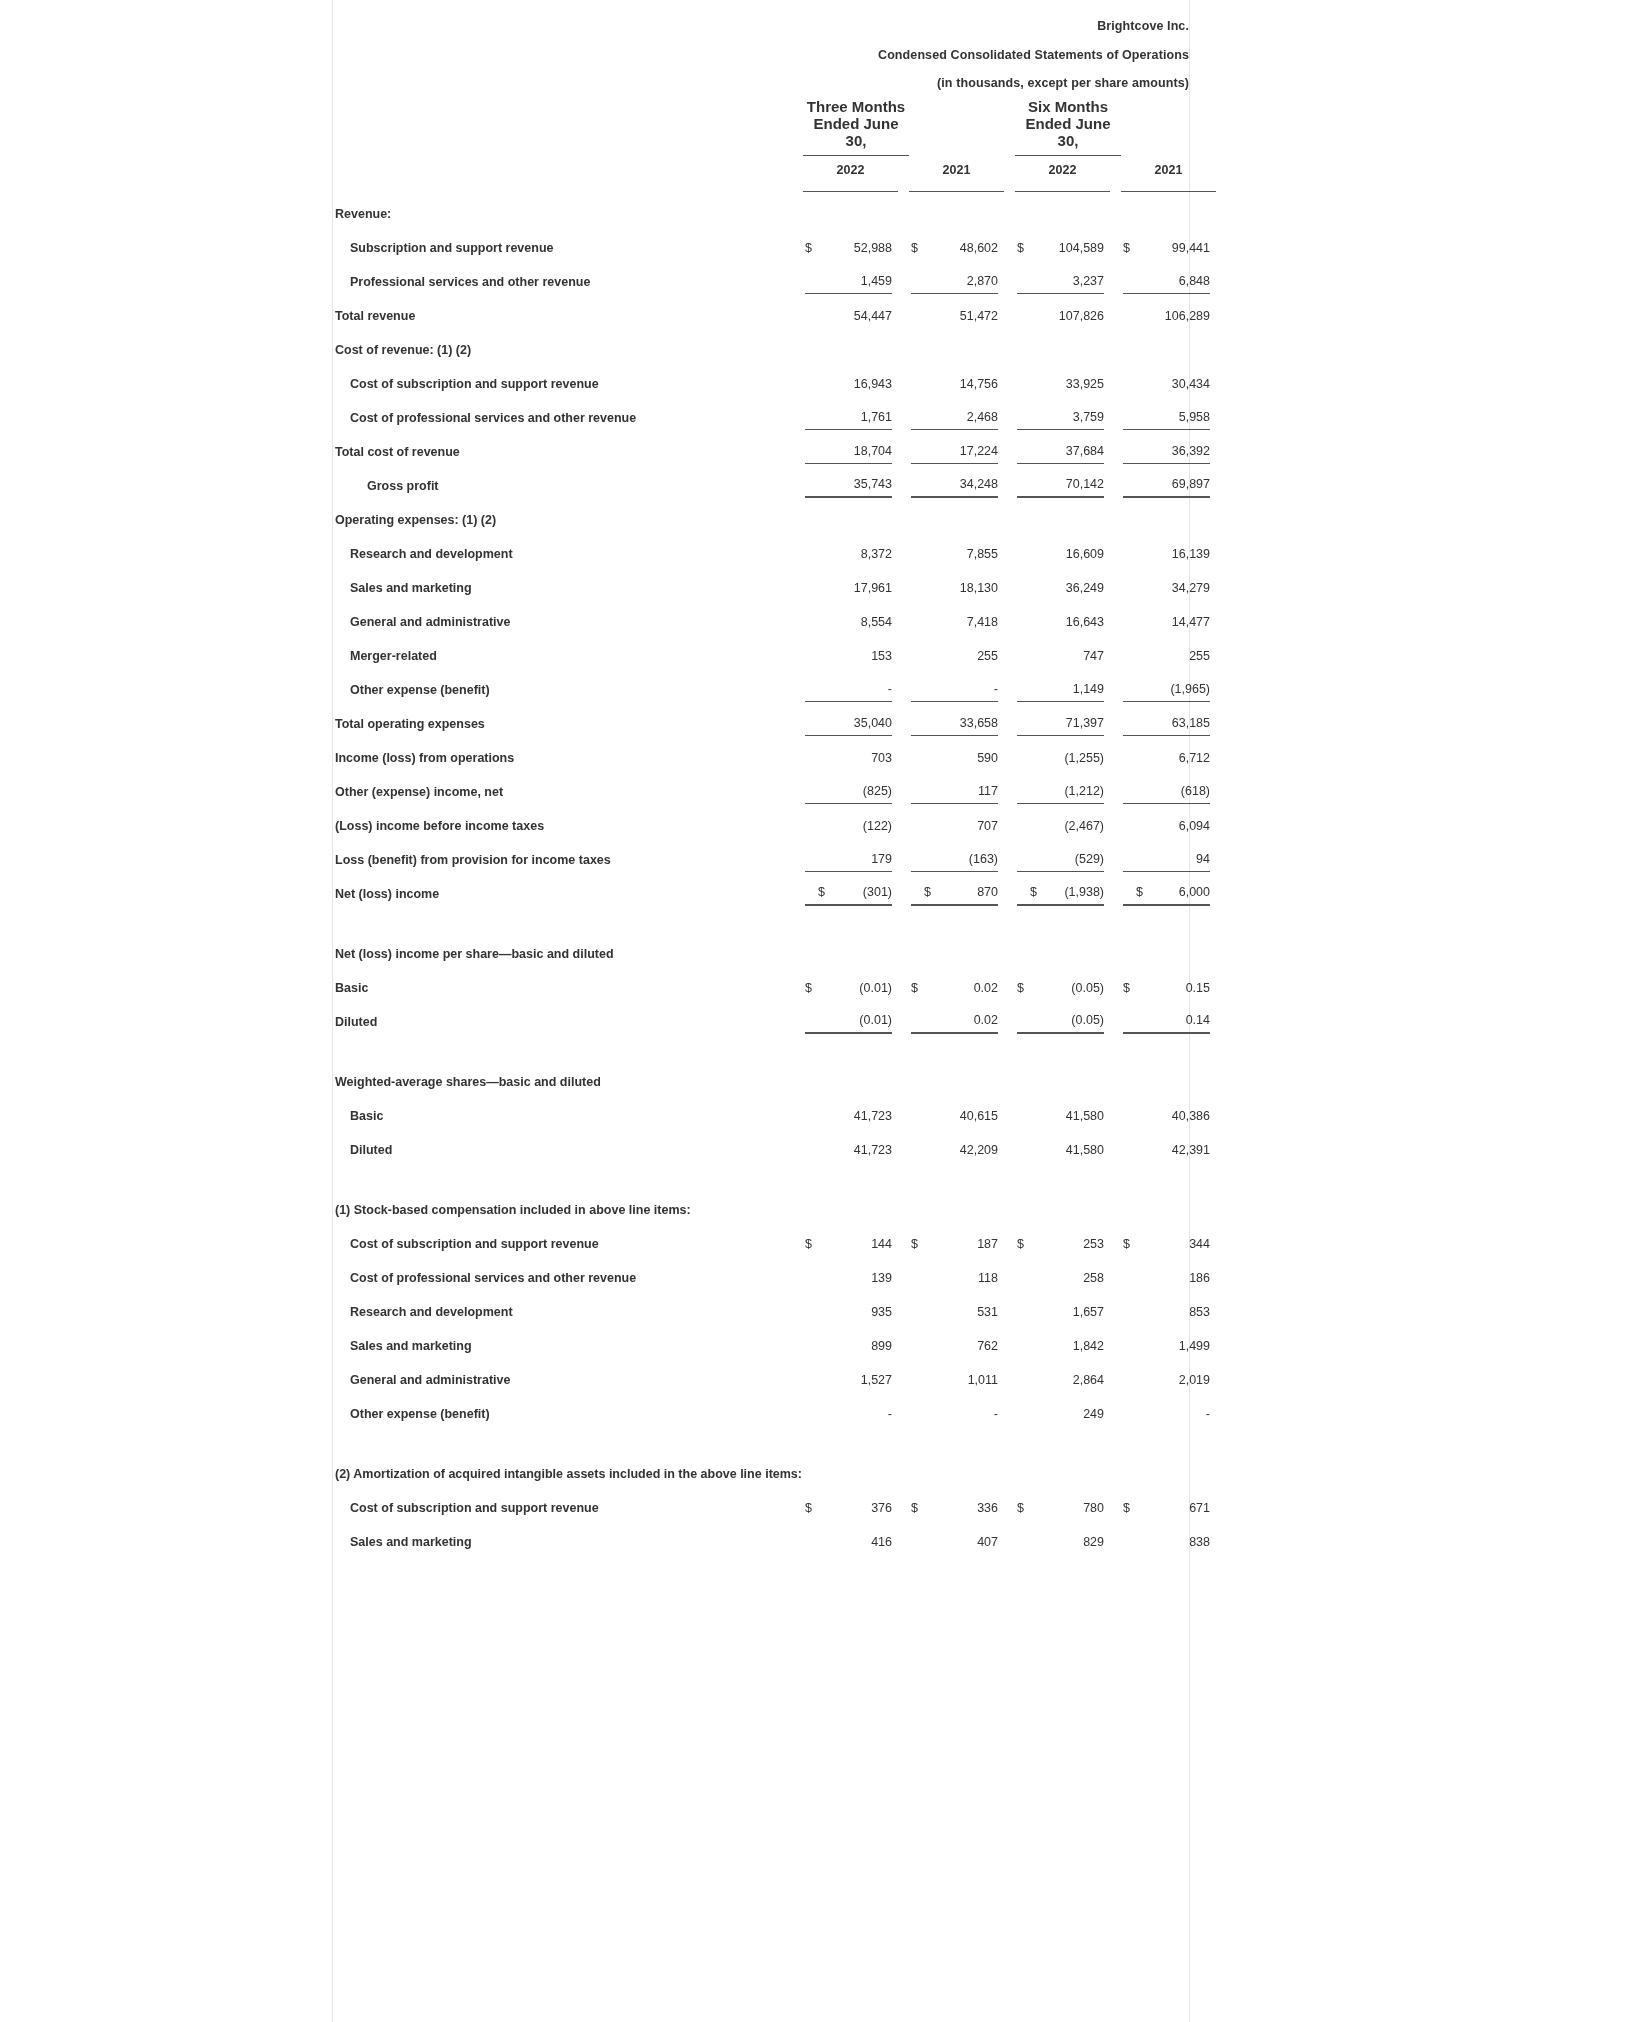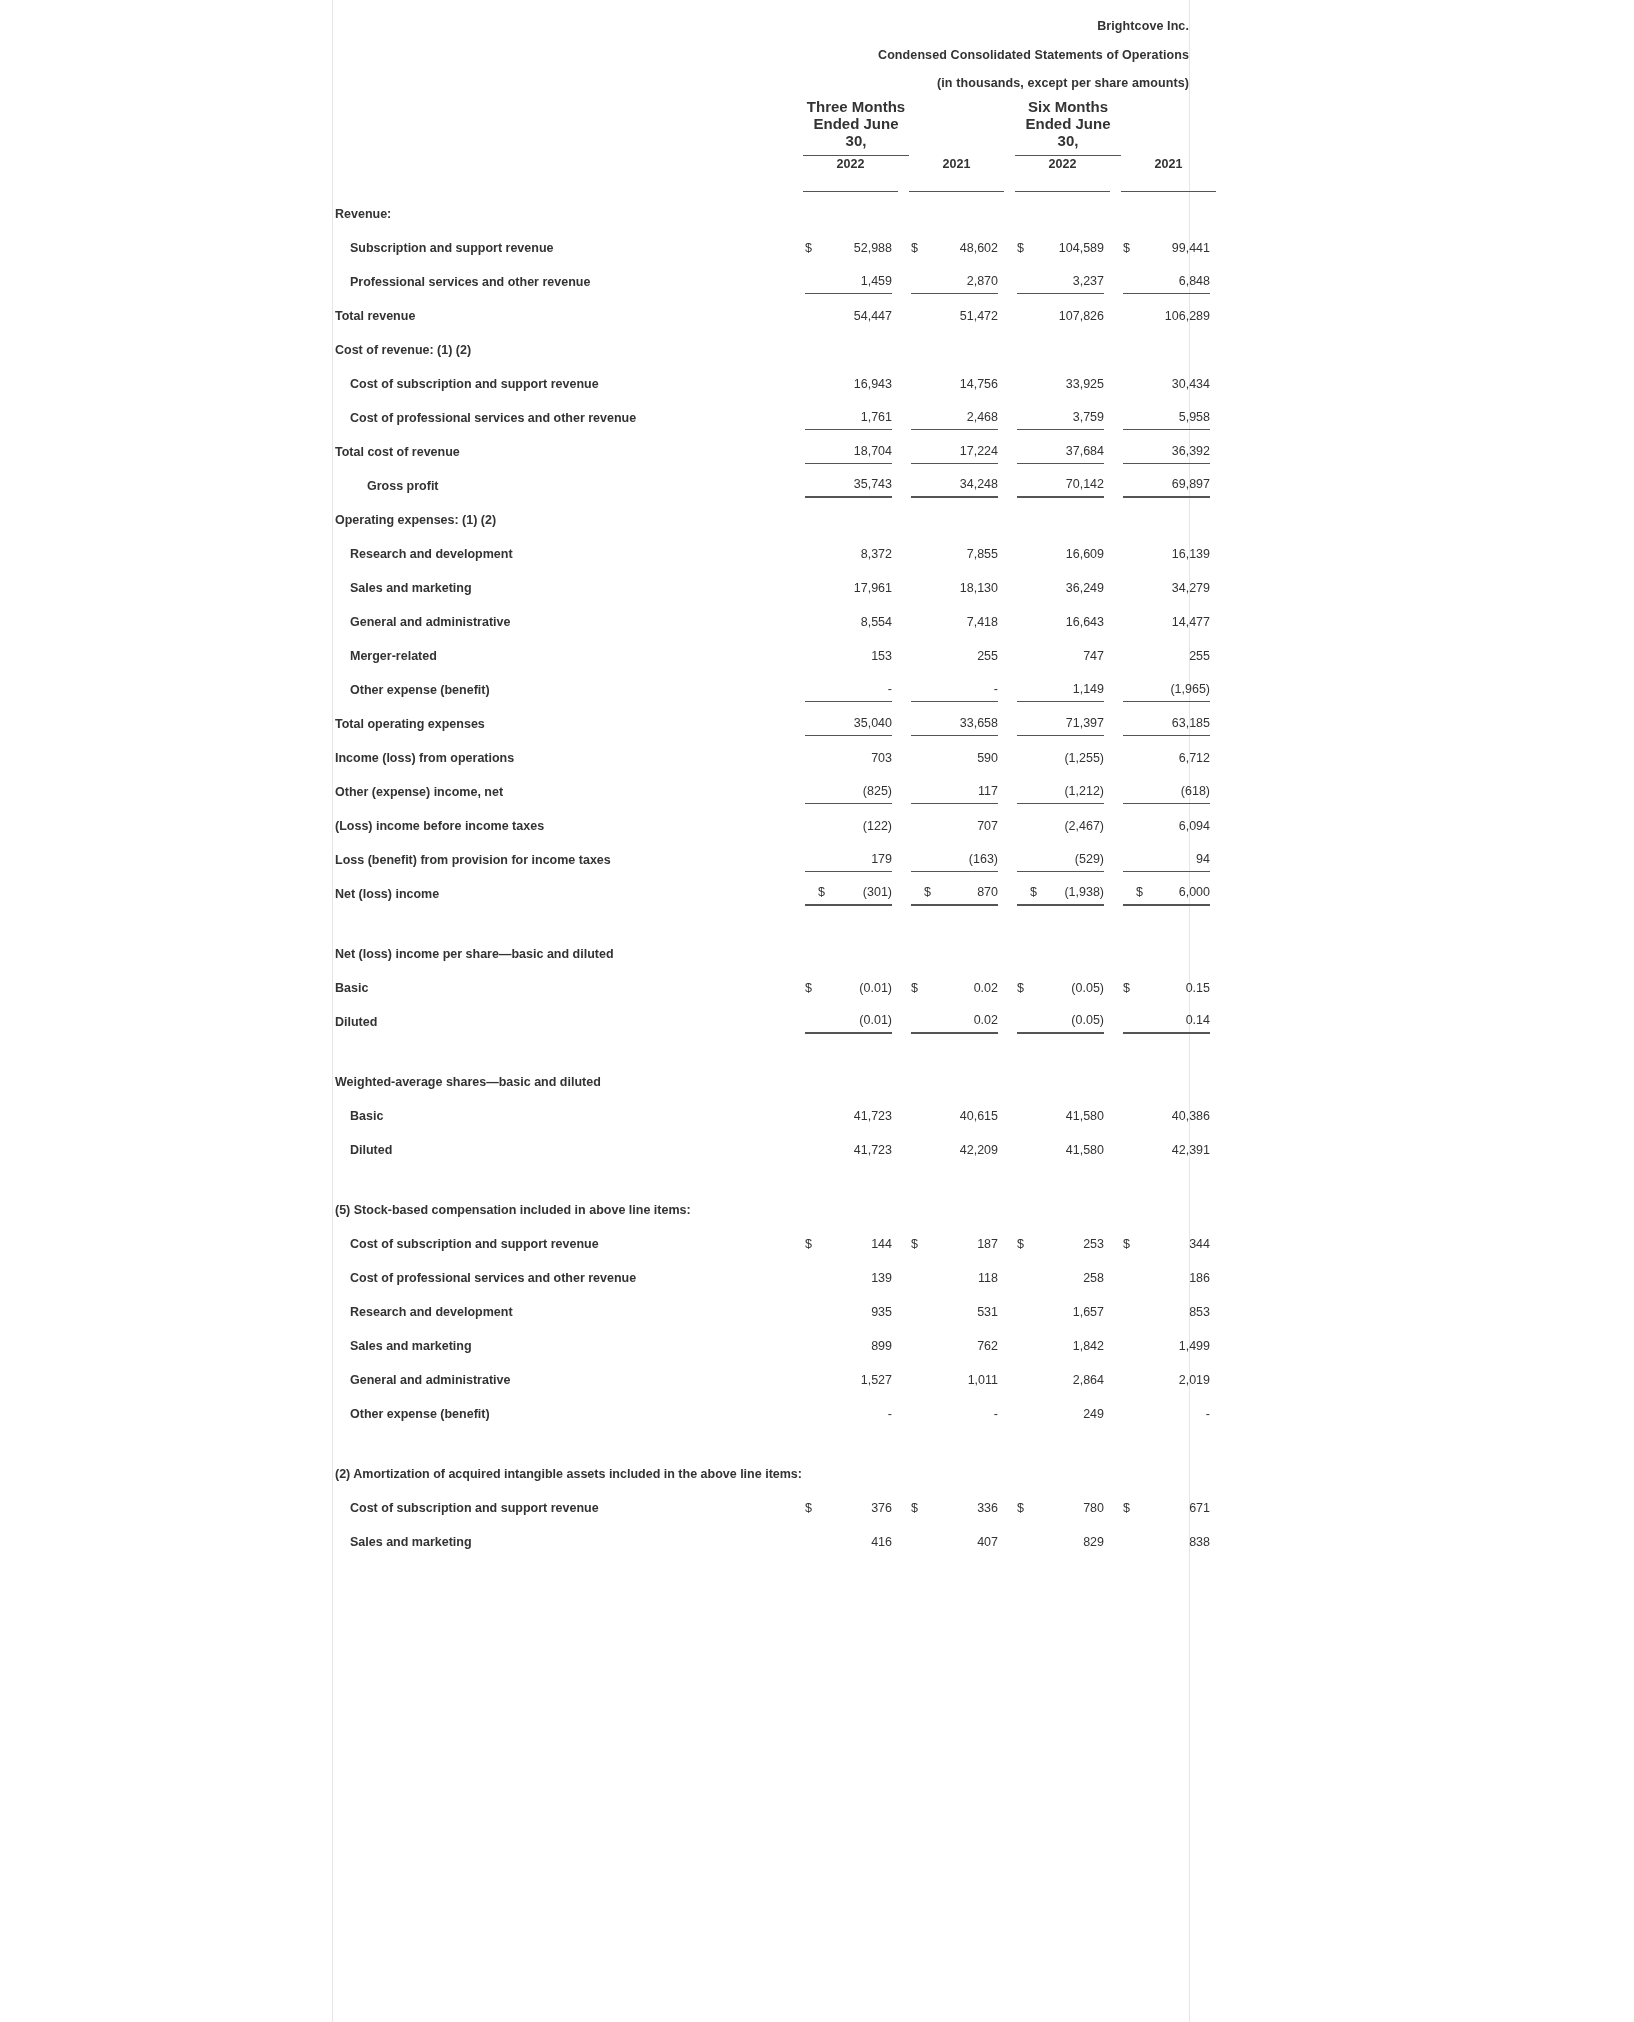--- a/index.html
+++ b/index.html
@@ -76,21 +76,21 @@
     font-size: 15px;
     color: #333;
     padding-bottom: 6px;
     border-bottom: 1px solid #555;
   }
   .hdr-year {
     text-align: center;
     font-weight: bold;
     font-size: 12.5px;
     color: #333;
-    padding-bottom: 20px;
+    padding-bottom: 14px;
     border-bottom: 1px solid #555;
   }
   .cell-wrap {
     display: block;
     padding-bottom: 5px;
   }
   .bb-single > .cell-wrap { border-bottom: 1px solid #555; }
   .bb-thick > .cell-wrap { border-bottom: 2px solid #555; text-align: right; }
   .spacer-row { height: 26px; }
 </style>
@@ -1170,21 +1170,21 @@
           </td>
           <td class="num-cell">
             <span class="cell-wrap">42,391</span>
           </td>
         </tr>
         <tr class="spacer-row">
           <td colspan="12"></td>
         </tr>
         <tr class="r">
           <td class="lbl-cell">
-            <span class="cell-wrap">(5) Stock-based compensation included in above line items:</span>
+            <span class="cell-wrap">(1) Stock-based compensation included in above line items:</span>
           </td>
           <td class="cur-cell">
             <span class="cell-wrap"></span>
           </td>
           <td class="num-cell">
             <span class="cell-wrap"></span>
           </td>
           <td>
             <span class="cell-wrap">&nbsp;</span>
           </td>

